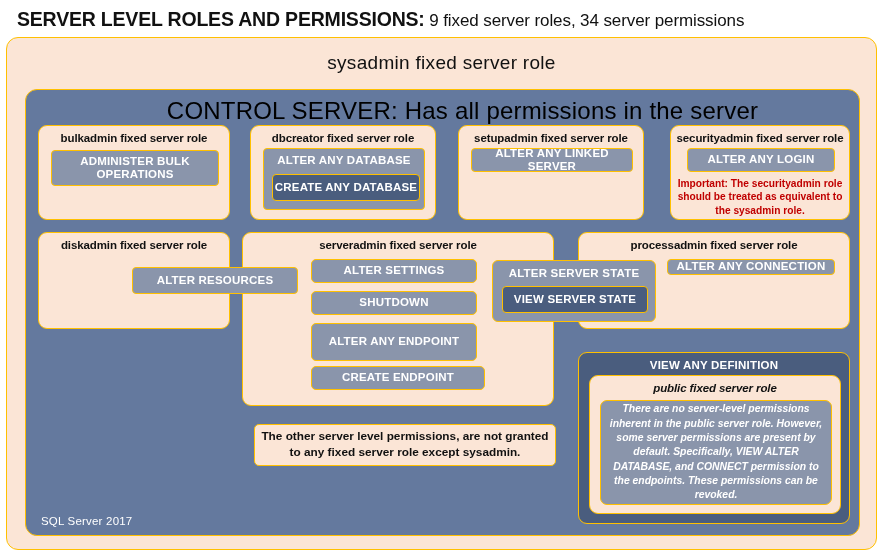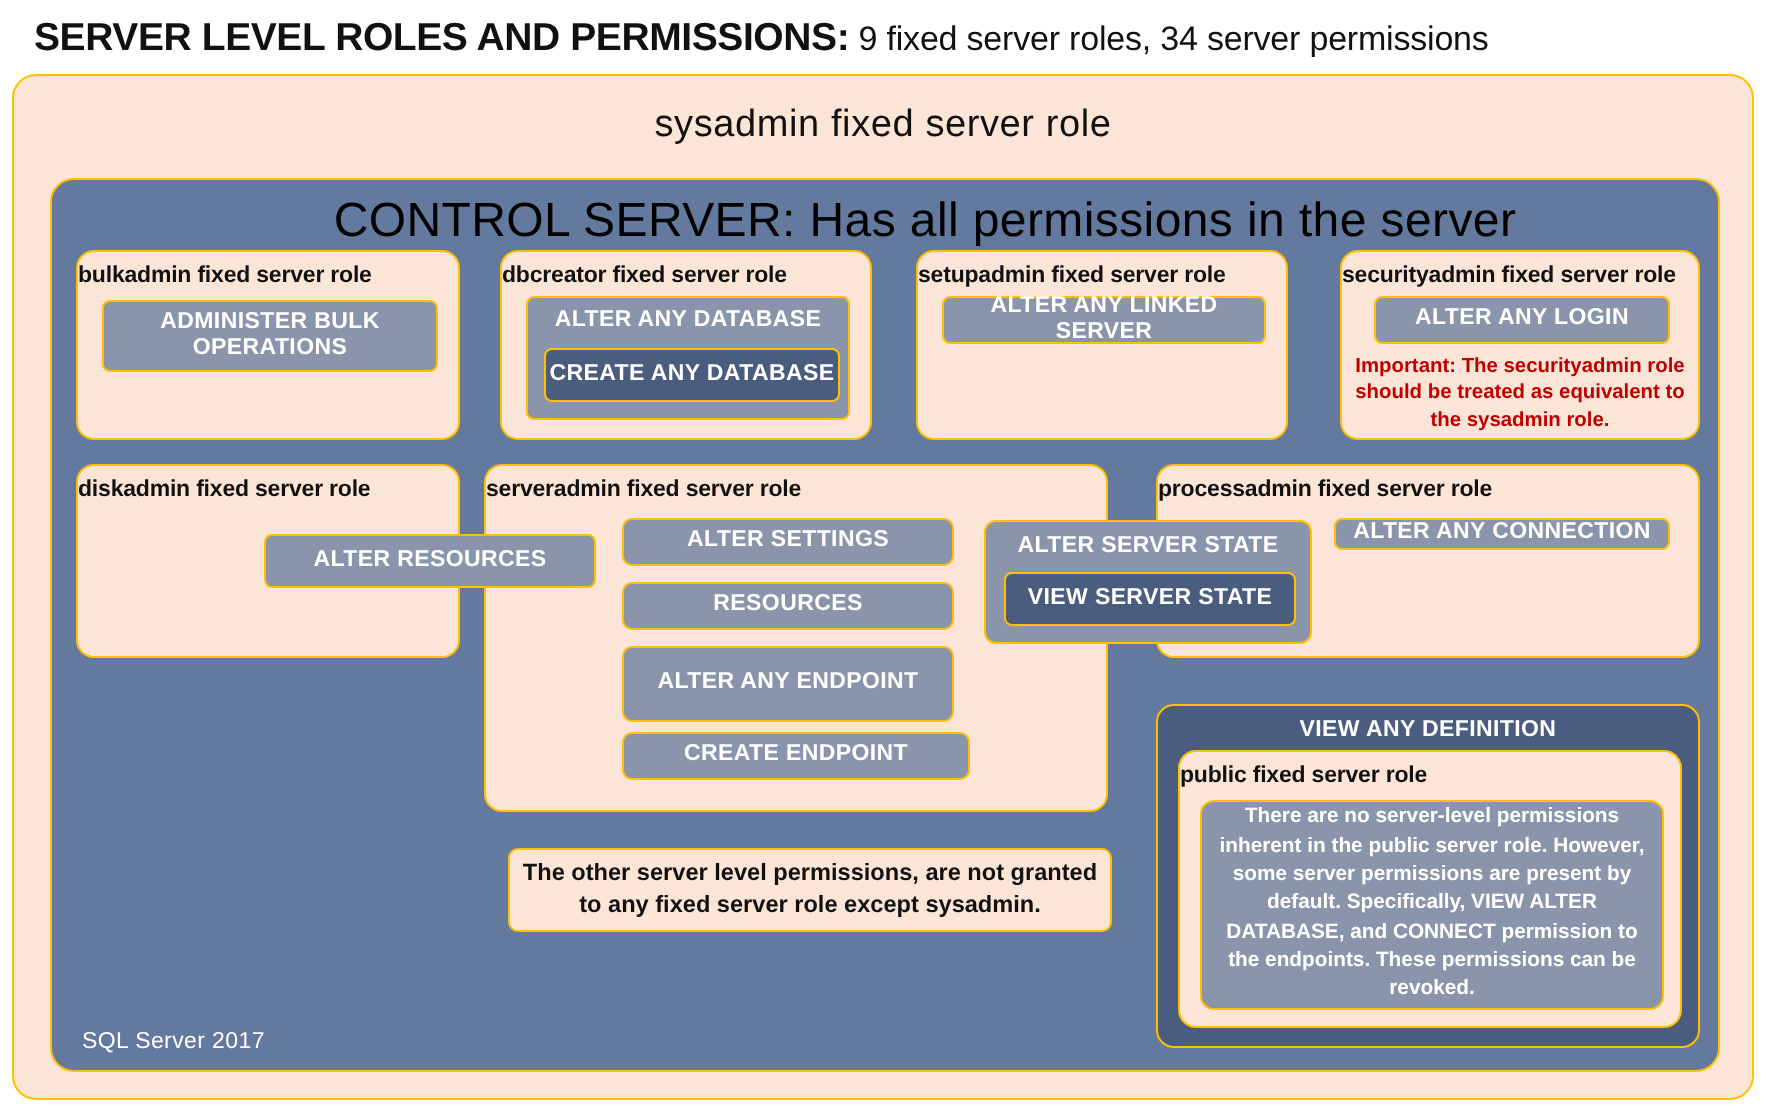--- a/index.html
+++ b/index.html
@@ -38,21 +38,21 @@
     position:absolute;left:15px;bottom:8px;
     font-size:11.5px;color:#ffffff;font-weight:400;letter-spacing:.2px;
   }
 
   
   .role{
     position:absolute;box-sizing:border-box;
     background:#fbe5d6;border:1.4px solid #ffc000;border-radius:9px;
   }
   .role-title{
-    position:absolute;left:0;right:0;top:6px;text-align:left;
+    position:absolute;left:0;right:0;top:6px;text-align:center;
     font-size:11.5px;font-weight:700;color:#111;letter-spacing:-0.1px;
     white-space:nowrap;
   }
 
   
   .perm{
     position:absolute;box-sizing:border-box;
     background:#8a95ab;border:1.4px solid #ffc000;border-radius:4px;
     color:#ffffff;font-size:11.5px;font-weight:700;letter-spacing:.2px;
     display:flex;align-items:center;justify-content:center;text-align:center;
@@ -126,40 +126,40 @@
       <div class="warn" style="left:6px;right:6px;top:51px;">Important:  The securityadmin role should  be treated as equivalent to the  sysadmin role.</div>
     </div>
 
     <div class="role" style="left:12px;top:142px;width:192px;height:97px;">
       <div class="role-title">diskadmin  fixed server role</div>
     </div>
 
     <div class="role" style="left:216px;top:142px;width:312px;height:174px;">
       <div class="role-title">serveradmin fixed server role</div>
       <div class="perm plain" style="left:68px;top:26px;width:166px;height:24px;">ALTER SETTINGS</div>
-      <div class="perm plain" style="left:68px;top:58px;width:166px;height:24px;">RESOURCES</div>
+      <div class="perm plain" style="left:68px;top:58px;width:166px;height:24px;">SHUTDOWN</div>
       <div class="perm plain" style="left:68px;top:90px;width:166px;height:38px;">ALTER ANY ENDPOINT</div>
       <div class="perm plain" style="left:68px;top:133px;width:174px;height:24px;">CREATE  ENDPOINT</div>
     </div>
 
     <div class="role" style="left:552px;top:142px;width:272px;height:97px;">
       <div class="role-title">processadmin  fixed server role</div>
       <div class="perm" style="left:88px;top:26px;width:168px;height:16px;">ALTER ANY CONNECTION</div>
     </div>
 
     <div class="perm" style="left:106px;top:177px;width:166px;height:27px;">ALTER RESOURCES</div>
 
     <div class="perm" style="left:466px;top:170px;width:164px;height:62px;align-items:flex-start;padding-top:6px;border-radius:6px;">
       <span>ALTER SERVER STATE</span>
     </div>
     <div class="perm dark" style="left:476px;top:196px;width:146px;height:27px;">VIEW SERVER STATE</div>
 
     <div class="vad" style="left:552px;top:262px;width:272px;height:172px;">
       <div class="vad-label">VIEW ANY DEFINITION</div>
-      <div class="role" style="left:10px;top:22px;width:252px;height:139px;">
+      <div class="role" style="left:10px;top:22px;width:252px;height:139px;font-style:italic;">
         <div class="role-title">public  fixed server role</div>
         <div class="pubtext" style="left:10px;top:24px;width:232px;height:105px;">There are no server-level permissions inherent in the public server role. However, some server permissions are present by default. Specifically, VIEW ALTER DATABASE, and CONNECT permission to the endpoints. These permissions can be revoked.</div>
       </div>
     </div>
 
     <div class="note" style="left:228px;top:334px;width:302px;height:42px;">The other server level permissions,  are not granted to any fixed server role except sysadmin.</div>
 
   </div>
 </div>
 

